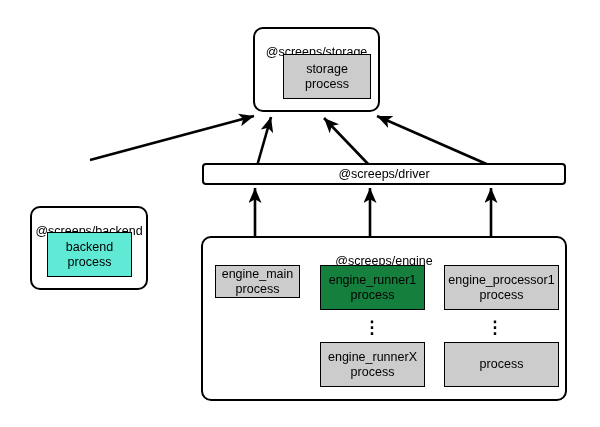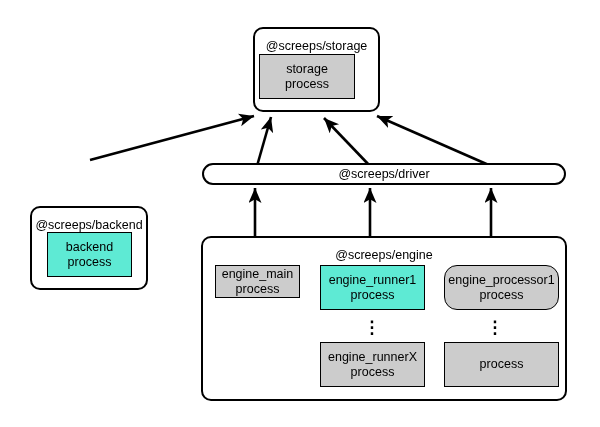--- a/index.html
+++ b/index.html
@@ -15,26 +15,26 @@
   .pkg{
     position:absolute;
     background:#ffffff;
     border:2px solid #000;
     border-radius:10px;
     box-sizing:border-box;
   }
   .pkg-label{
     text-align:center;
     font-size:12.5px;
-    padding-top:10px;
+    padding-top:16px;
     white-space:nowrap;
   }
   .pkg--driver{
     display:flex;align-items:center;justify-content:center;
-    border-radius:11px;
+    border-radius:4px;
   }
   .pkg--driver .pkg-label{padding-top:0;}
   .proc{
     position:absolute;
     border:1.5px solid #000;
     box-sizing:border-box;
     display:flex;flex-direction:column;
     align-items:center;justify-content:center;
     font-size:12.5px;line-height:15px;
     text-align:center;white-space:nowrap;
@@ -42,25 +42,25 @@
   .dots{
     position:absolute;
     display:flex;align-items:center;justify-content:center;
     font-size:17px;font-weight:bold;line-height:1;
   }
   #pkg-storage{left:253px;top:27px;width:127px;height:85px;}
   #pkg-backend{left:30px;top:161px;width:118px;height:84px;margin-top:45px;}
   #pkg-driver{left:202px;top:163px;width:364px;height:22px;}
   #pkg-engine{left:201px;top:236px;width:366px;height:165px;}
 
-  #proc-storage{left:4px;top:25px;width:96px;height:45px;}
+  #proc-storage{left:28px;top:25px;width:88px;height:45px;}
   #proc-backend{left:15px;top:24px;width:85px;height:45px;}
   #proc-main{left:12px;top:27px;width:85px;height:33px;}
   #proc-runner1{left:117px;top:27px;width:105px;height:45px;}
-  #proc-processor1{left:241px;top:27px;width:115px;height:45px;border-radius:13px;}
+  #proc-processor1{left:241px;top:27px;width:115px;height:45px;}
   #proc-runnerX{left:117px;top:104px;width:105px;height:45px;}
   #proc-processorX{left:241px;top:104px;width:115px;height:45px;}
   #dots-runner{left:159px;top:76px;width:20px;height:26px;}
   #dots-processor{left:282px;top:76px;width:20px;height:26px;}
 </style>
 </head>
 <body>
 
 <div class="canvas" style="background: rgb(255, 255, 255);">
 
@@ -100,21 +100,21 @@
   </div>
 
   <div class="pkg" id="pkg-engine" style="background: rgb(255, 255, 255);">
     <div class="pkg-label">@screeps/engine</div>
 
     <div class="proc" id="proc-main" style="background: rgb(204, 204, 204);">
       <span>engine_main</span>
       <span>process</span>
     </div>
 
-    <div class="proc" id="proc-runner1" style="background: #5eead4;">
+    <div class="proc" id="proc-runner1" style="background: #15803d;">
       <span>engine_runner1</span>
       <span>process</span>
     </div>
 
     <div class="proc" id="proc-processor1" style="background: rgb(204, 204, 204);">
       <span>engine_processor1</span>
       <span>process</span>
     </div>
 
     <div class="dots" id="dots-runner">⋮</div>

